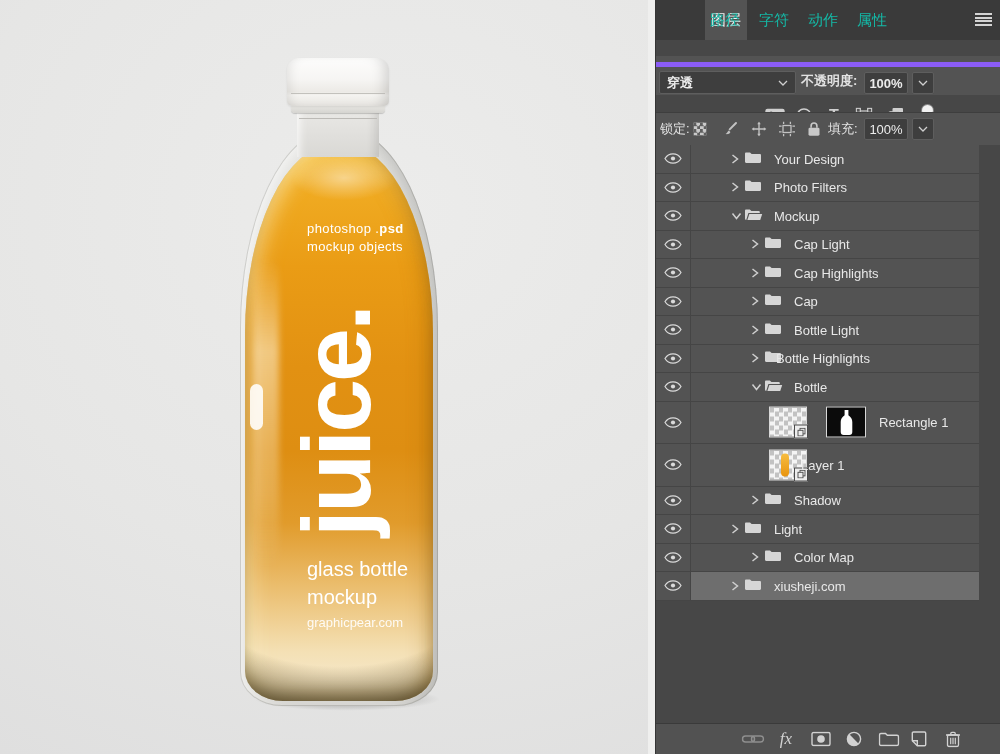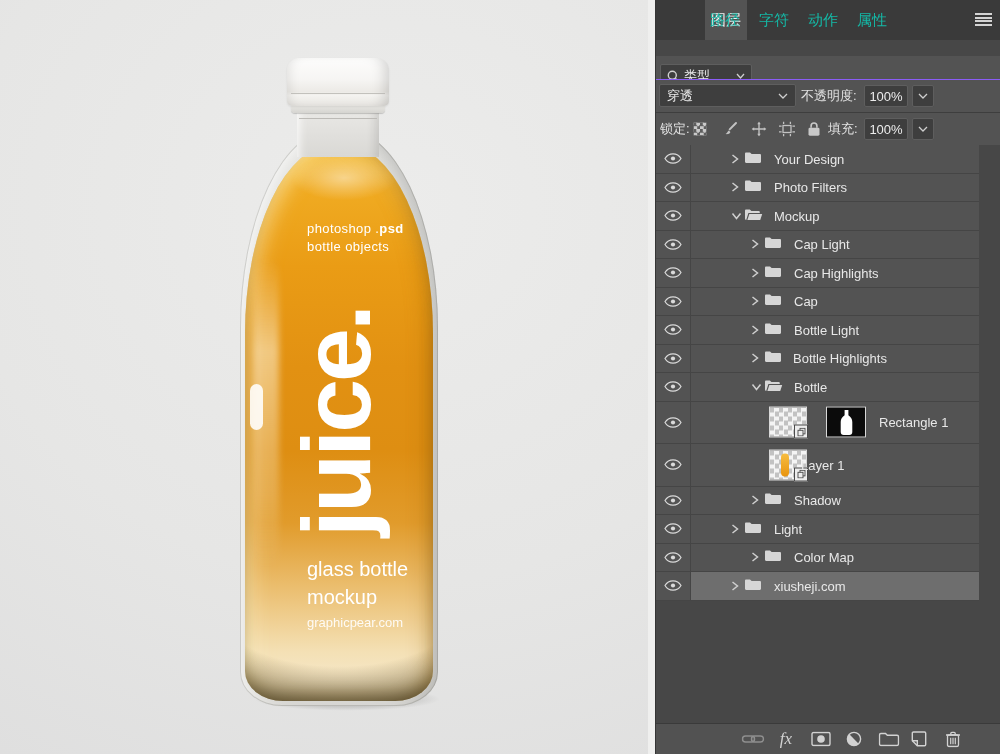--- a/index.html
+++ b/index.html
@@ -68,21 +68,21 @@
 
   #tabbar { position:absolute; left:0; top:0; width:345px; height:40px; background:#3a3a3a; }
   .tab { position:absolute; top:0; height:40px; width:42px; text-align:center; line-height:40px;
     font-size:15px; color:#14b8a6; cursor:default; }
   .tab.active { background:#535353; color:#f2f2f2;margin-left:46px; }
   #panel-menu-icon { position:absolute; right:9px; top:13px; width:17px; height:13px;
     background: repeating-linear-gradient(180deg,#d4d4d4 0 2px, rgba(0,0,0,0) 2px 3.7px); }
 
   .ctrl-row { position:absolute; left:0; width:345px; background:#535353; }
   #filter-row { top:56px; height:39px;padding-left:32px; }
-  #blend-row  { top:79px; height:33px; border-top:1px solid #8b5cf6; }
+  #blend-row  { top:62px; height:33px; border-top:5px solid #8b5cf6;font-weight:bold; }
   #lock-row   { top:112px; height:33px; border-top:1px solid #3e3e3e; }
 
   .psbox { position:absolute; background:#3e3e3e; border:1px solid #5e5e5e; border-radius:2px;
     color:#ececec; font-size:13px; display:flex; align-items:center; }
   #kind-box { left:4px; top:8px; width:92px; height:24px; padding:0 6px; gap:4px; }
   #kind-box .chev { margin-left:auto; }
   .filter-icon { position:absolute; top:50%; transform:translate(-50%,-50%); display:flex; align-items:center; justify-content:center; }
   #toggle-switch { position:absolute; left:265px; top:48px; width:13px; height:24px; border-radius:7px;
     background: linear-gradient(180deg,#8c8c8c,#5c5c5c); }
   #toggle-switch::before { content:""; position:absolute; left:1px; top:1px; width:11px; height:11px; border-radius:50%; background:#f2f2f2; }
@@ -138,21 +138,21 @@
         </div>
         <div id="gloss-left"></div>
         <div id="gloss-bar"></div>
       </div>
       <div class="abs" id="bottle-neck"></div>
       <div class="abs" id="bottle-lip"></div>
       <div class="abs" id="cap"></div>
       <div class="bottle-text" id="label-top">
         <span>photoshop .</span><b>psd</b>
       </div>
-      <div class="bottle-text" id="label-top-sub">bottle objects</div>
+      <div class="bottle-text" id="label-top-sub">mockup objects</div>
       <div id="brand-wrap">
         <span id="brand-text">juice.</span>
       </div>
       <div class="bottle-text" id="label-bottom1">glass bottle</div>
       <div class="bottle-text" id="label-bottom2">mockup</div>
       <div class="bottle-text" id="label-url">graphicpear.com</div>
     </div>
   </div>
   <div id="edge-strip"></div>
 
@@ -441,21 +441,21 @@
           </div>
           <div class="rowbody">
             <span class="expander" style="left:60px">
               <svg width="8" height="11" viewBox="0 0 8 11">
                 <polyline points="1.5,1.5 6.5,5.5 1.5,9.5" fill="none" stroke="#cfcfcf" stroke-width="1.5"></polyline>
               </svg>
             </span>
             <span class="ficon" style="left:73px"><svg width="18" height="13" viewBox="0 0 18 13">
                 <path d="M1 2.6 C1 1.9 1.5 1.4 2.2 1.4 H6 L7.6 3 H15.8 C16.5 3 17 3.5 17 4.2 V10.8 C17 11.5 16.5 12 15.8 12 H2.2 C1.5 12 1 11.5 1 10.8 Z" fill="#d6d6d6"></path>
               </svg></span>
-            <span class="lname" style="left:102px">Bottle Highlights</span>
+            <span class="lname" style="left:85px">Bottle Highlights</span>
           </div>
         </div>
         <div class="lrow">
           <div class="eyecell">
             <span style="display:flex">
               <svg width="18" height="11" viewBox="0 0 18 11">
                 <path d="M9 0.8 C5 0.8 2.1 3.6 1 5.5 C2.1 7.4 5 10.2 9 10.2 C13 10.2 15.9 7.4 17 5.5 C15.9 3.6 13 0.8 9 0.8 Z" fill="none" stroke="#dadada" stroke-width="1.2"></path>
                 <circle cx="9" cy="5.5" r="2.1" fill="#dadada"></circle>
               </svg>
             </span>

